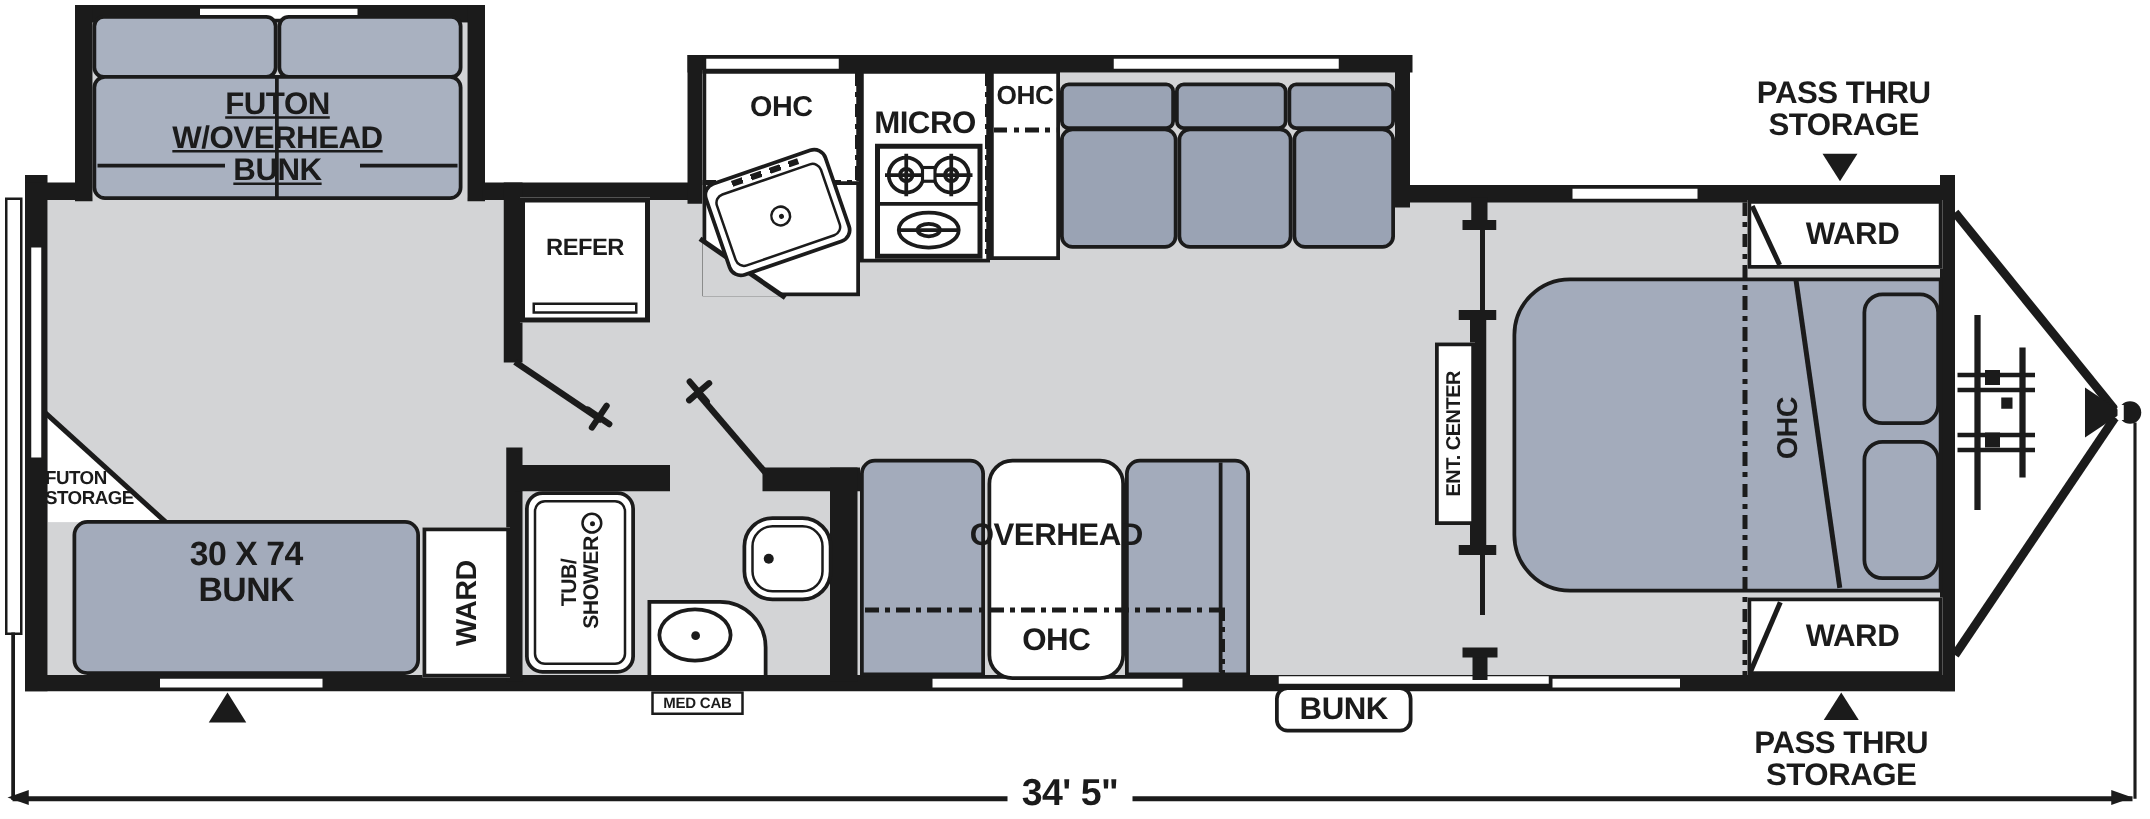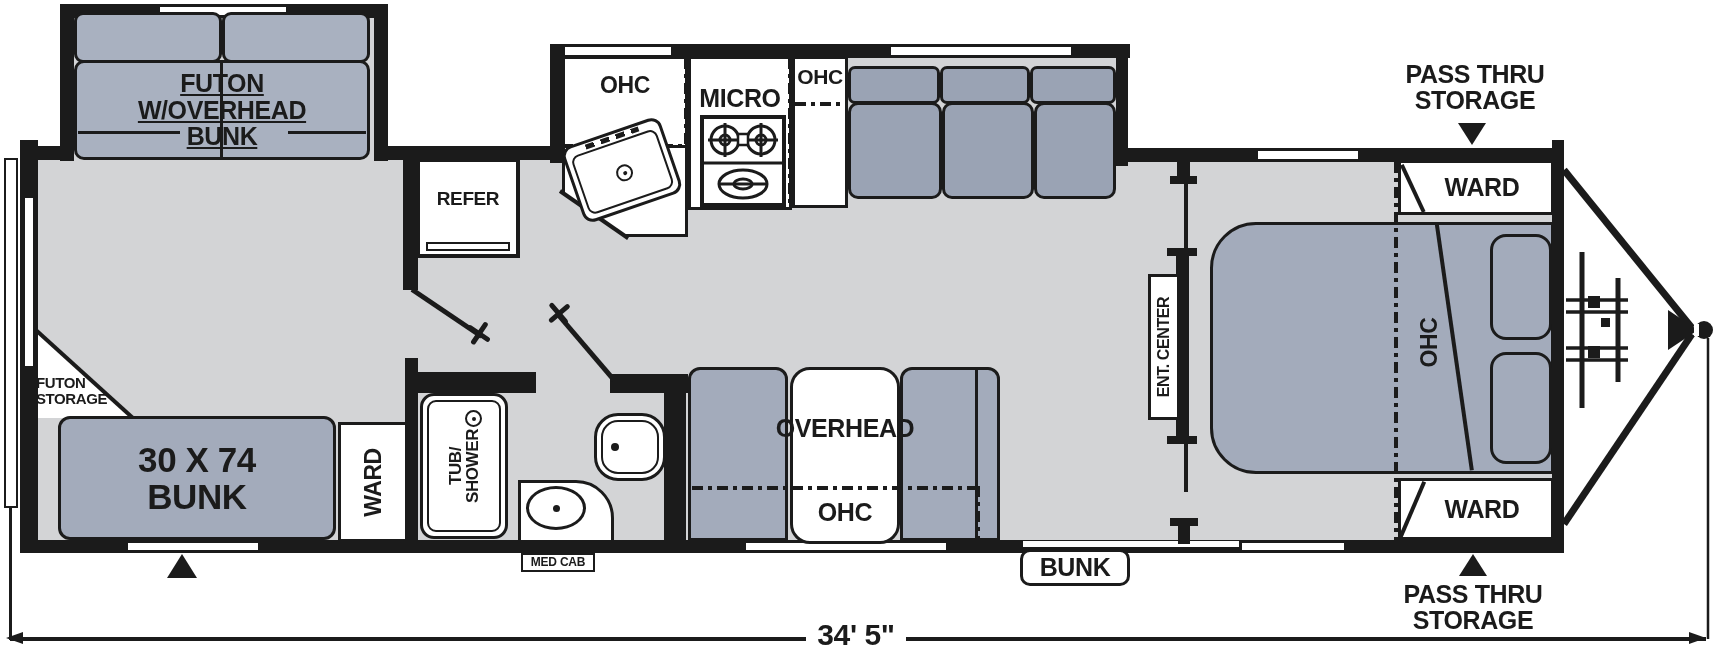--- a/index.html
+++ b/index.html
@@ -226,21 +226,21 @@
     <div style="position:absolute;left:50%;top:50%;width:7px;height:7px;margin:-3.5px 0 0 -3.5px;border-radius:50%;background:var(--wall);"></div>
   </div>
   <div class="box lbl" style="left:521px;top:553px;width:74px;height:19px;border-width:2.5px;font-size:12px;letter-spacing:-0.2px;">MED CAB</div>
 
   <div style="position:absolute;left:594px;top:413px;width:72px;height:68px;background:#fff;border:3.5px solid var(--wall);border-radius:24px;box-sizing:border-box;">
     <div style="position:absolute;left:4px;top:4px;right:4px;bottom:4px;border:2.5px solid var(--wall);border-radius:17px;"></div>
     <div style="position:absolute;left:14px;top:27px;width:8px;height:8px;border-radius:50%;background:var(--wall);"></div>
   </div>
 
   <div class="furn" style="left:58px;top:416px;width:278px;height:124px;border-width:3.5px;border-radius:12px;"></div>
-  <div class="lbl" style="left:58px;top:416px;width:278px;height:124px;font-size:35px;">30 X 74
+  <div class="lbl" style="left:58px;top:396px;width:278px;height:124px;font-size:27px;">30 X 74
 BUNK</div>
 
   <div class="line" style="left:412px;top:287px;width:84px;height:5px;transform:rotate(34deg);"></div>
   <div class="cross" style="left:466px;top:320px;transform:rotate(34deg);"></div>
   <div class="line" style="left:558px;top:312px;width:86px;height:5px;transform:rotate(49.5deg);"></div>
   <div class="cross" style="left:546px;top:300px;transform:rotate(49.5deg);"></div>
 
   <div class="box lbl" style="left:1020px;top:549px;width:110px;height:37px;border-radius:10px;font-size:25px;z-index:5;">BUNK</div>
 
   <div class="tri" style="left:167px;top:554px;border-left:15px solid transparent;border-right:15px solid transparent;border-bottom:24px solid var(--wall);"></div>

